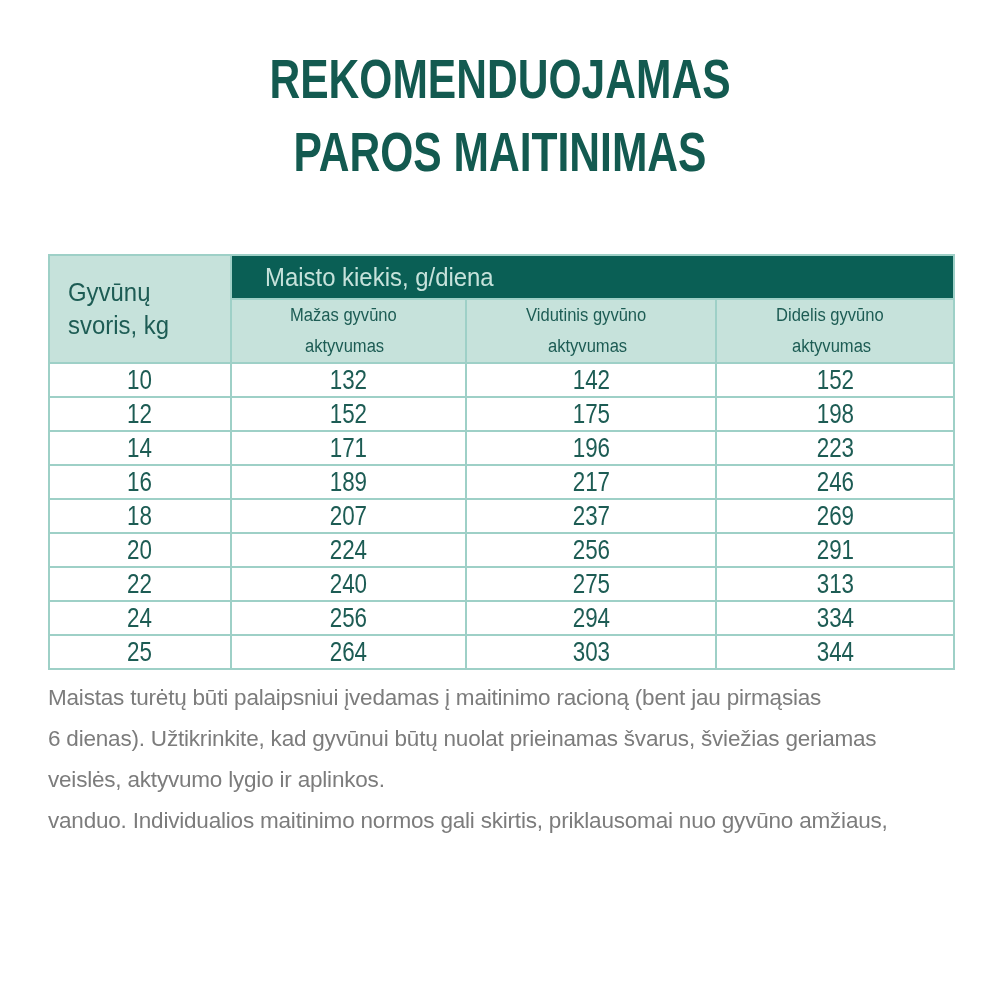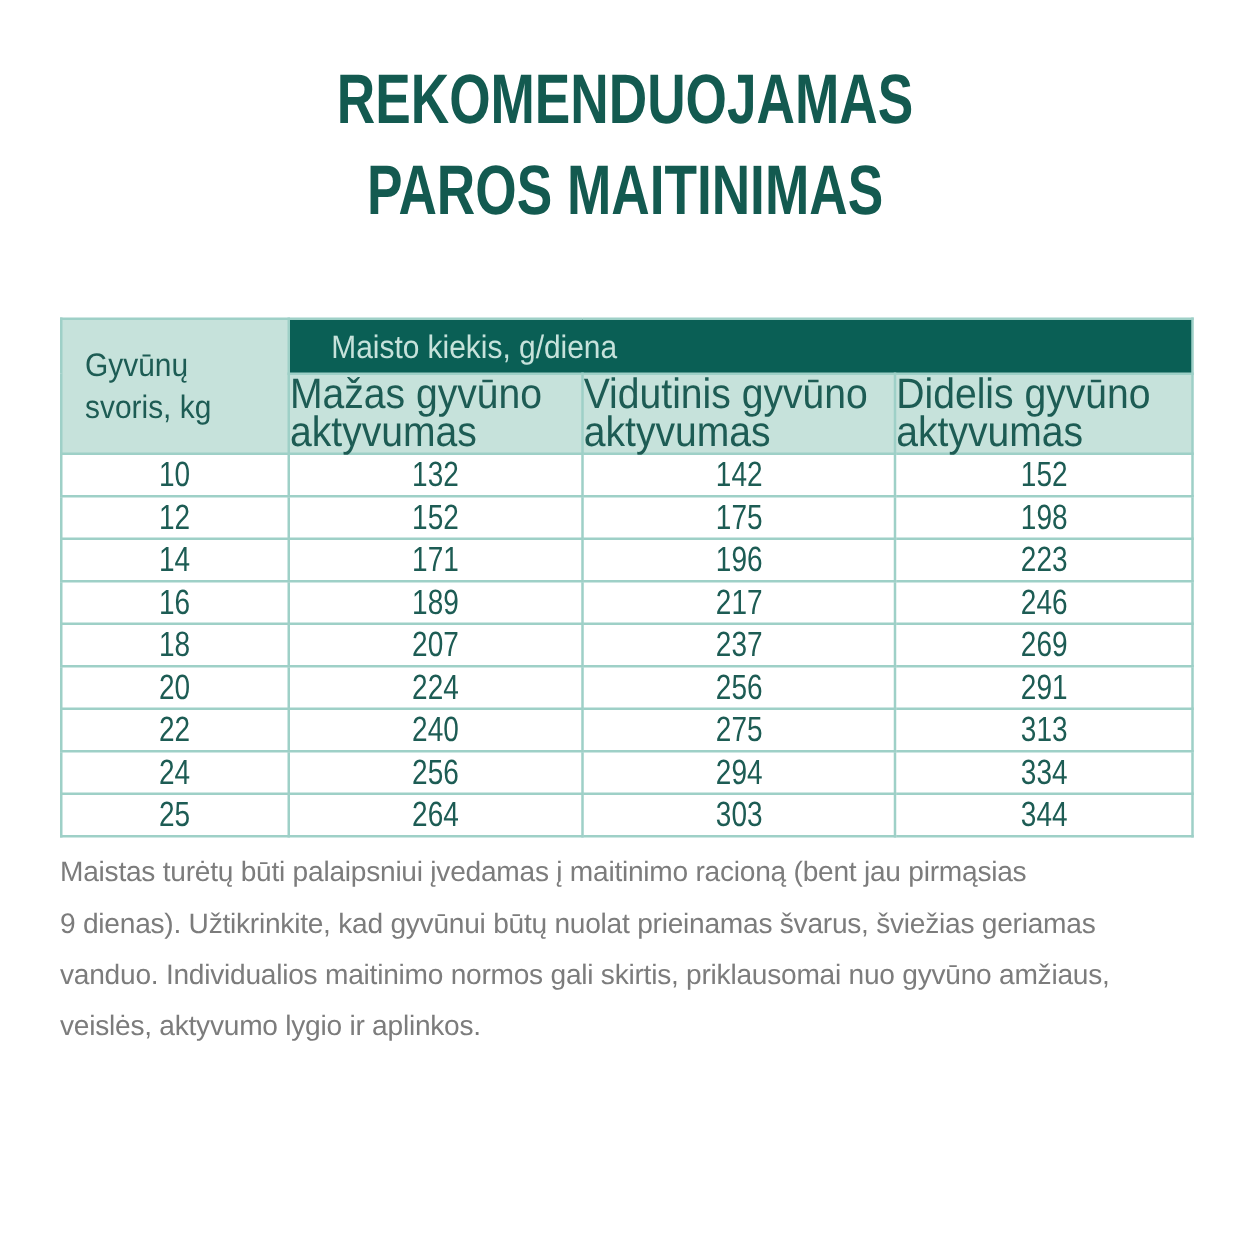--- a/index.html
+++ b/index.html
@@ -58,23 +58,23 @@
     color: #c6e2db;
     text-align: left;
     vertical-align: middle;
     padding-left: 33px;
     font-size: 26px;
     height: 44px;
   }
   th.sub {
     background: #c6e2db;
     color: #1d5c54;
-    text-align: left;
-    vertical-align: middle;
-    font-size: 34px;
+    text-align: center;
+    vertical-align: middle;
+    font-size: 18px;
     line-height: 31px;
     height: 57px;
   }
   .hdr-line {
     display: inline-block;
     transform: scaleX(0.92);
     transform-origin: 0 50%;
     white-space: nowrap;
   }
   .feed-table td {
@@ -195,18 +195,18 @@
         <td><span class="num">25</span></td>
         <td><span class="num">264</span></td>
         <td><span class="num">303</span></td>
         <td><span class="num">344</span></td>
       </tr>
     </tbody>
   </table>
 
   <div class="note">
     <span class="note-line">Maistas turėtų būti palaipsniui įvedamas į maitinimo racioną (bent jau pirmąsias</span>
-    <span class="note-line">9 dienas). Užtikrinkite, kad gyvūnui būtų nuolat prieinamas švarus, šviežias geriamas</span>
+    <span class="note-line">6 dienas). Užtikrinkite, kad gyvūnui būtų nuolat prieinamas švarus, šviežias geriamas</span>
+    <span class="note-line">veislės, aktyvumo lygio ir aplinkos.</span>
     <span class="note-line">vanduo. Individualios maitinimo normos gali skirtis, priklausomai nuo gyvūno amžiaus,</span>
-    <span class="note-line">veislės, aktyvumo lygio ir aplinkos.</span>
   </div>
 
 </div>
 
 </body></html>

